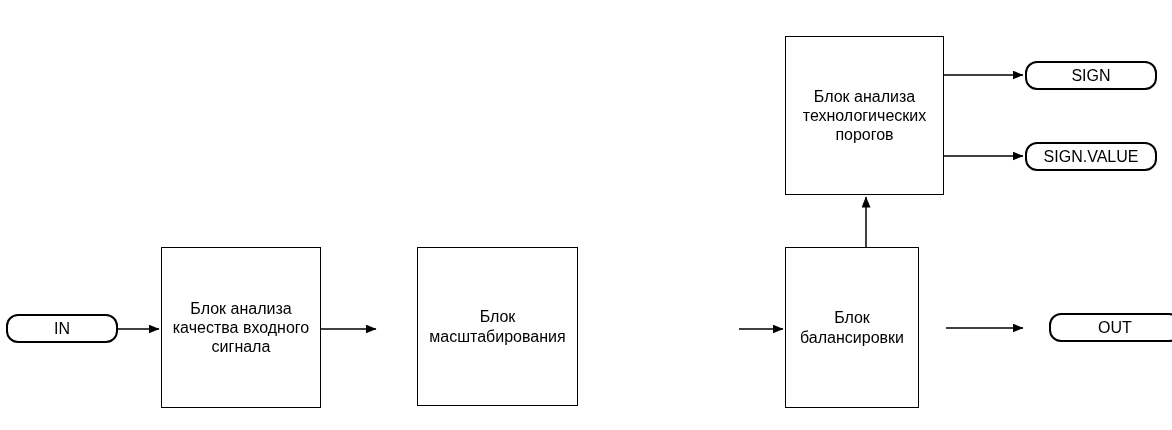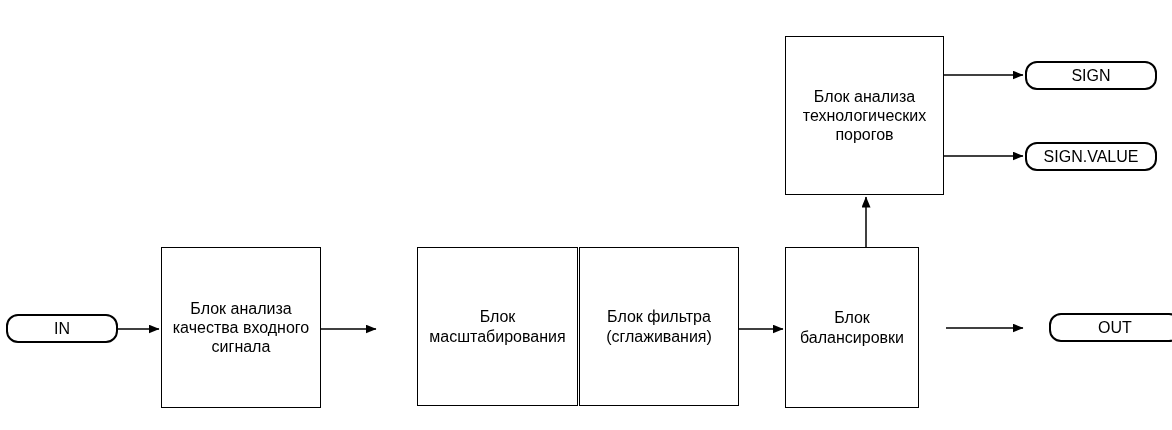--- a/index.html
+++ b/index.html
@@ -60,22 +60,20 @@
 
   <div class="node terminal" style="left:6px; top:314px; width:112px; height:29px;">IN</div>
 
   <div class="node" style="left:161px; top:247px; width:160px; height:161px;">Блок анализа
 качества входного
 сигнала</div>
 
   <div class="node" style="left:378px; top:247px; width:161px; height:159px;margin-left:39px;">Блок
 масштабирования</div>
 
-  <div class="node" style="left:579px; top:247px; width:160px; height:159px;">Блок фильтра
-(сглаживания)</div>
 
   <div class="node" style="left:785px; top:247px; width:134px; height:161px;">Блок балансировки</div>
 
   <div class="node" style="left:785px; top:36px; width:159px; height:159px;">Блок анализа
 технологических
 порогов</div>
 
   <div class="node terminal" style="left:1025px; top:61px; width:132px; height:29px;">SIGN</div>
 
   <div class="node terminal" style="left:1025px; top:142px; width:132px; height:29px;">SIGN.VALUE</div>

